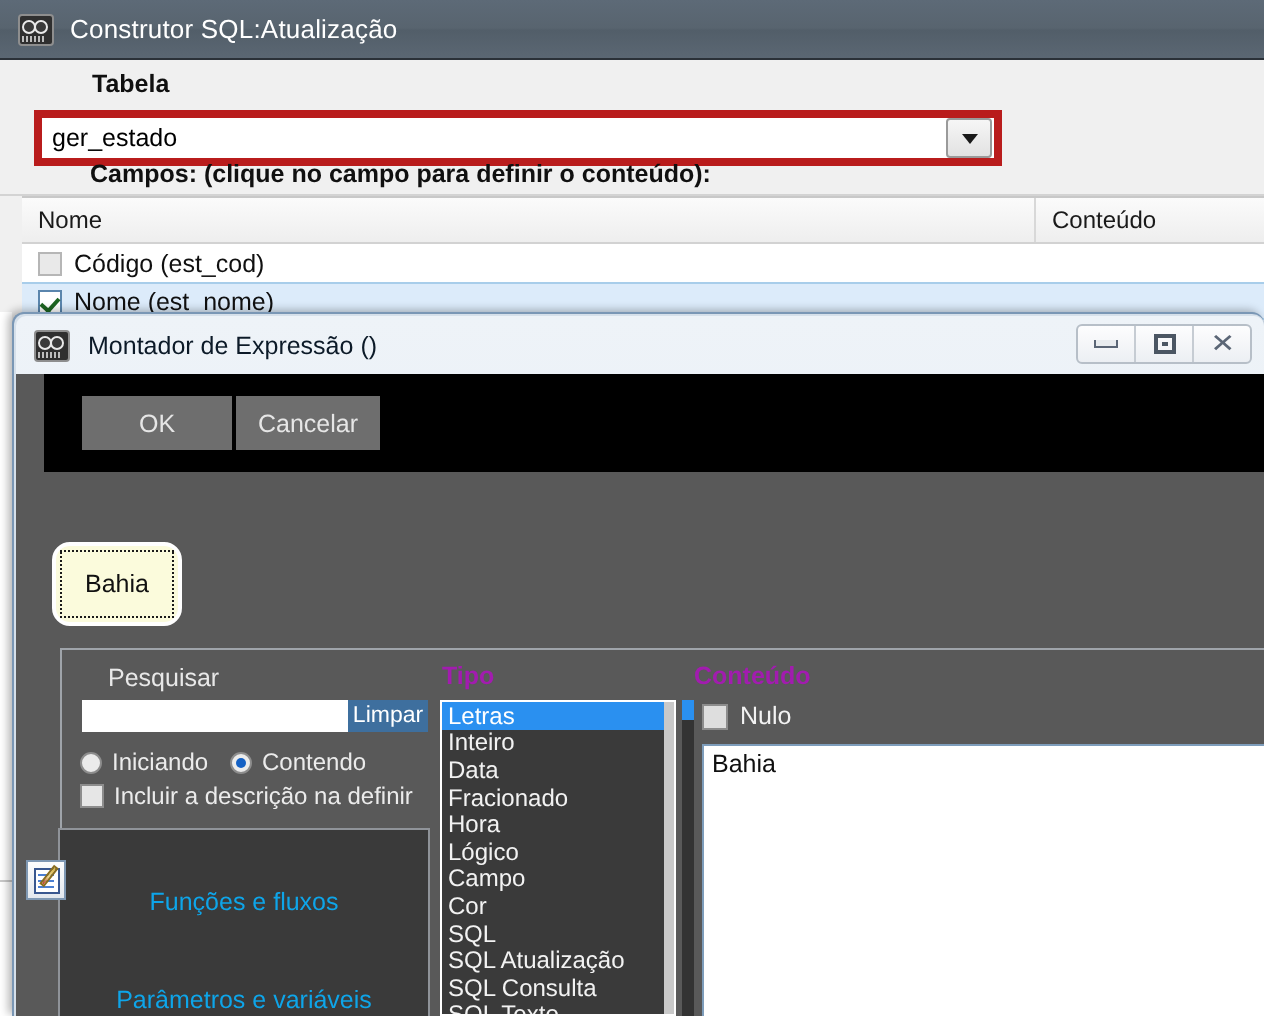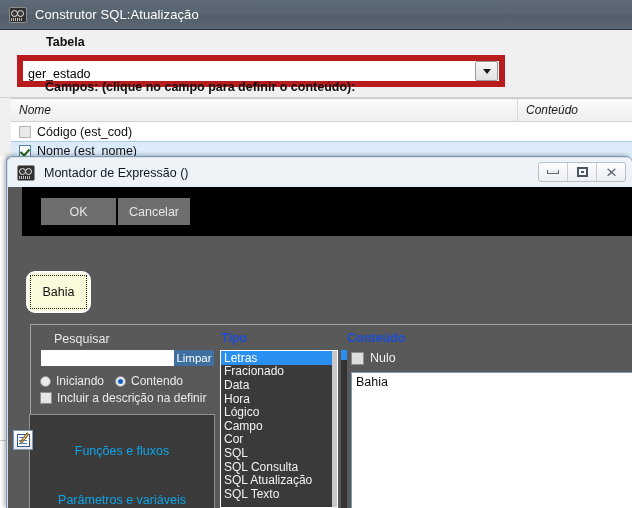--- a/index.html
+++ b/index.html
@@ -40,22 +40,22 @@
   }
   #win-sql-body{
     position:absolute;left:0;top:30px;width:632px;height:138px;background:#f0f0f0;
   }
   .field-label{
     font-size:12.5px;font-weight:bold;color:#101010;margin-left:28px;
   }
   #tabela-label{position:absolute;left:18px;top:5px;}
   #tabela-combo{
     position:absolute;left:17px;top:25px;width:476px;height:20px;
-    background:#ffffff;border:6px solid #b91c1c;
-    display:flex;align-items:flex-end;
+    background:#ffffff;border:4px solid #b91c1c;
+    display:flex;align-items:center;
   }
   #tabela-value{
     font-size:12.5px;color:#000;padding-left:5px;flex:1;
   }
   #tabela-arrow{
     width:21px;height:18px;margin-right:1px;
     background:linear-gradient(to bottom,#f6f6f6,#e2e2e2);
     border:1px solid #9a9a9a;border-radius:2px;
     display:flex;align-items:center;justify-content:center;
   }
@@ -71,21 +71,21 @@
     position:absolute;left:11px;top:68px;width:621px;height:70px;
     background:#ffffff;border-top:1px solid #c8c8c8;
   }
   #grid-head{
     position:relative;height:22px;
     background:linear-gradient(to bottom,#fbfbfb,#eeeeee);
     border-bottom:1px solid #d2d2d2;
   }
   .grid-head-cell{
     position:absolute;top:0;height:22px;display:flex;align-items:center;
-    font-size:12px;color:#1a1a1a;padding-left:8px;box-sizing:border-box;font-style:italic;
+    font-size:12px;color:#1a1a1a;padding-left:8px;box-sizing:border-box;
   }
   #grid-head-nome{left:0;width:506px;}
   #grid-head-conteudo{left:506px;width:115px;border-left:1px solid #d8d8d8;}
   .grid-row{
     position:relative;height:19px;display:flex;align-items:center;
     font-size:12.5px;color:#101010;box-sizing:border-box;
   }
   .grid-row.sel{background:#dcebfa;border-top:1px solid #a8cdea;border-bottom:1px solid #a8cdea;}
   .cbx{
     width:12px;height:12px;margin-left:8px;margin-right:6px;flex:none;
@@ -173,21 +173,21 @@
     border:1px dotted #1a1a1a;
   }
   #node-bahia-label{font-size:12.5px;color:#111;position:relative;}
   
   #inspector{
     position:absolute;left:30px;top:324px;width:602px;height:184px;
     background:#595959;border-top:1px solid #9fa4aa;border-left:1px solid #9fa4aa;
     box-sizing:border-box;
   }
   .panel-title{
-    font-size:12.5px;font-weight:bold;color:#1d4ed8;
+    font-size:12.5px;font-weight:bold;color:#a21caf;
   }
   
   #lbl-pesquisar{position:absolute;left:42px;top:332px;font-size:12.5px;color:#e8e8e8;margin-left:12px;}
   #search-input{
     position:absolute;left:41px;top:350px;width:133px;height:16px;
     background:#ffffff;border:1px solid #ffffff;box-sizing:border-box;
   }
   #btn-limpar{
     position:absolute;left:174px;top:350px;width:40px;height:16px;
     background:#3e6f9e;color:#ffffff;font-size:11.5px;
@@ -401,29 +401,30 @@
 <div id="edit-icon-btn">
   <span id="edit-icon">
     <span id="edit-pencil"></span>
   </span>
 </div>
 
 <div id="lbl-tipo" class="panel-title">Tipo</div>
 <div id="tipo-list">
   <div id="tipo-items">
       <div class="tipo-item sel">Letras</div>
+      <div class="tipo-item">Inteiro</div>
+      <div class="tipo-item">Data</div>
       <div class="tipo-item">Fracionado</div>
-      <div class="tipo-item">Data</div>
       <div class="tipo-item">Hora</div>
       <div class="tipo-item">Lógico</div>
       <div class="tipo-item">Campo</div>
       <div class="tipo-item">Cor</div>
       <div class="tipo-item">SQL</div>
+      <div class="tipo-item">SQL Atualização</div>
       <div class="tipo-item">SQL Consulta</div>
-      <div class="tipo-item">SQL Atualização</div>
       <div class="tipo-item">SQL Texto</div>
     </div>
   <div id="tipo-scroll"></div>
 </div>
 
 <div id="lbl-conteudo" class="panel-title">Conteúdo</div>
 <div id="conteudo-panel">
   <div id="conteudo-scrollstrip"></div>
   <div id="chk-nulo">
     <span class="cbx2"></span>

